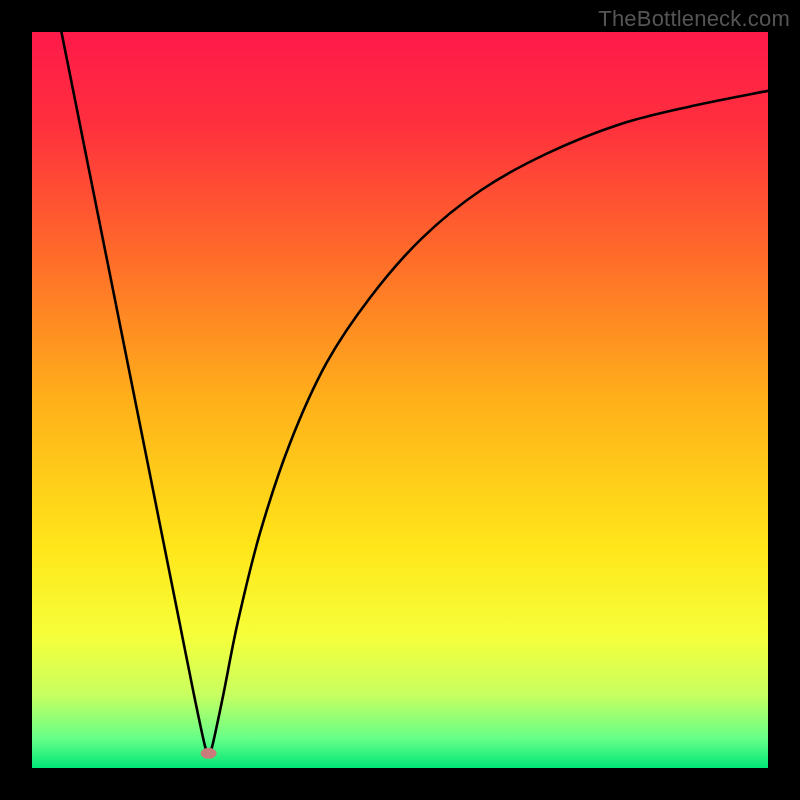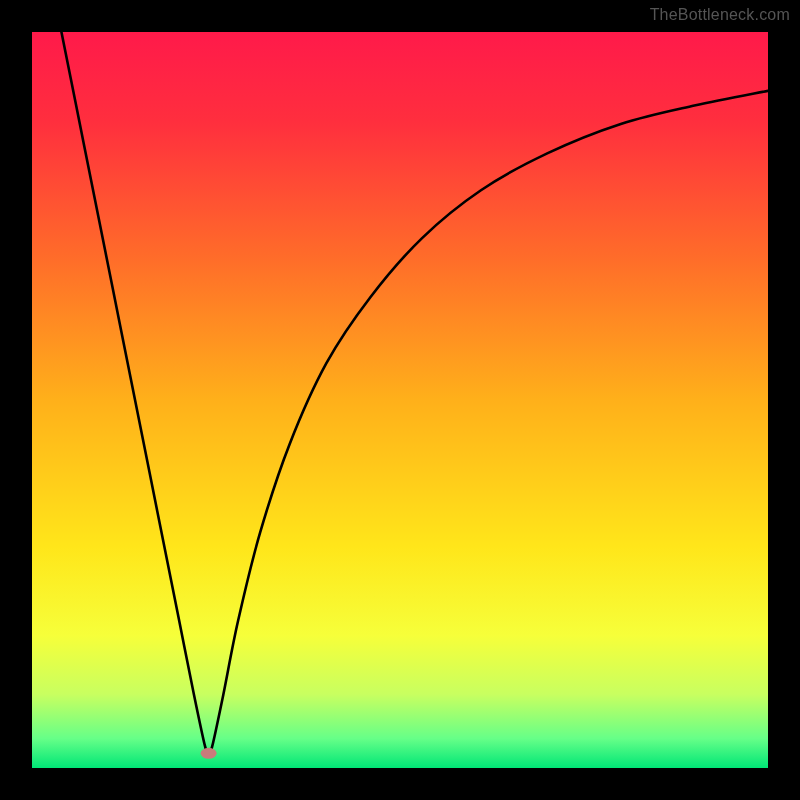--- a/index.html
+++ b/index.html
@@ -23,21 +23,21 @@
     top: 32px;
     width: 736px;
     height: 736px;
     overflow: hidden;
   }
   .watermark {
     position: absolute;
     top: 6px;
     right: 10px;
     color: #555;
-    font-size: 16px;
+    font-size: 22px;
     font-weight: 500;
     letter-spacing: 0.2px;
     user-select: none;
   }
   svg { display: block; }
 </style>
 </head>
 <body>
 
 <div class="frame">

